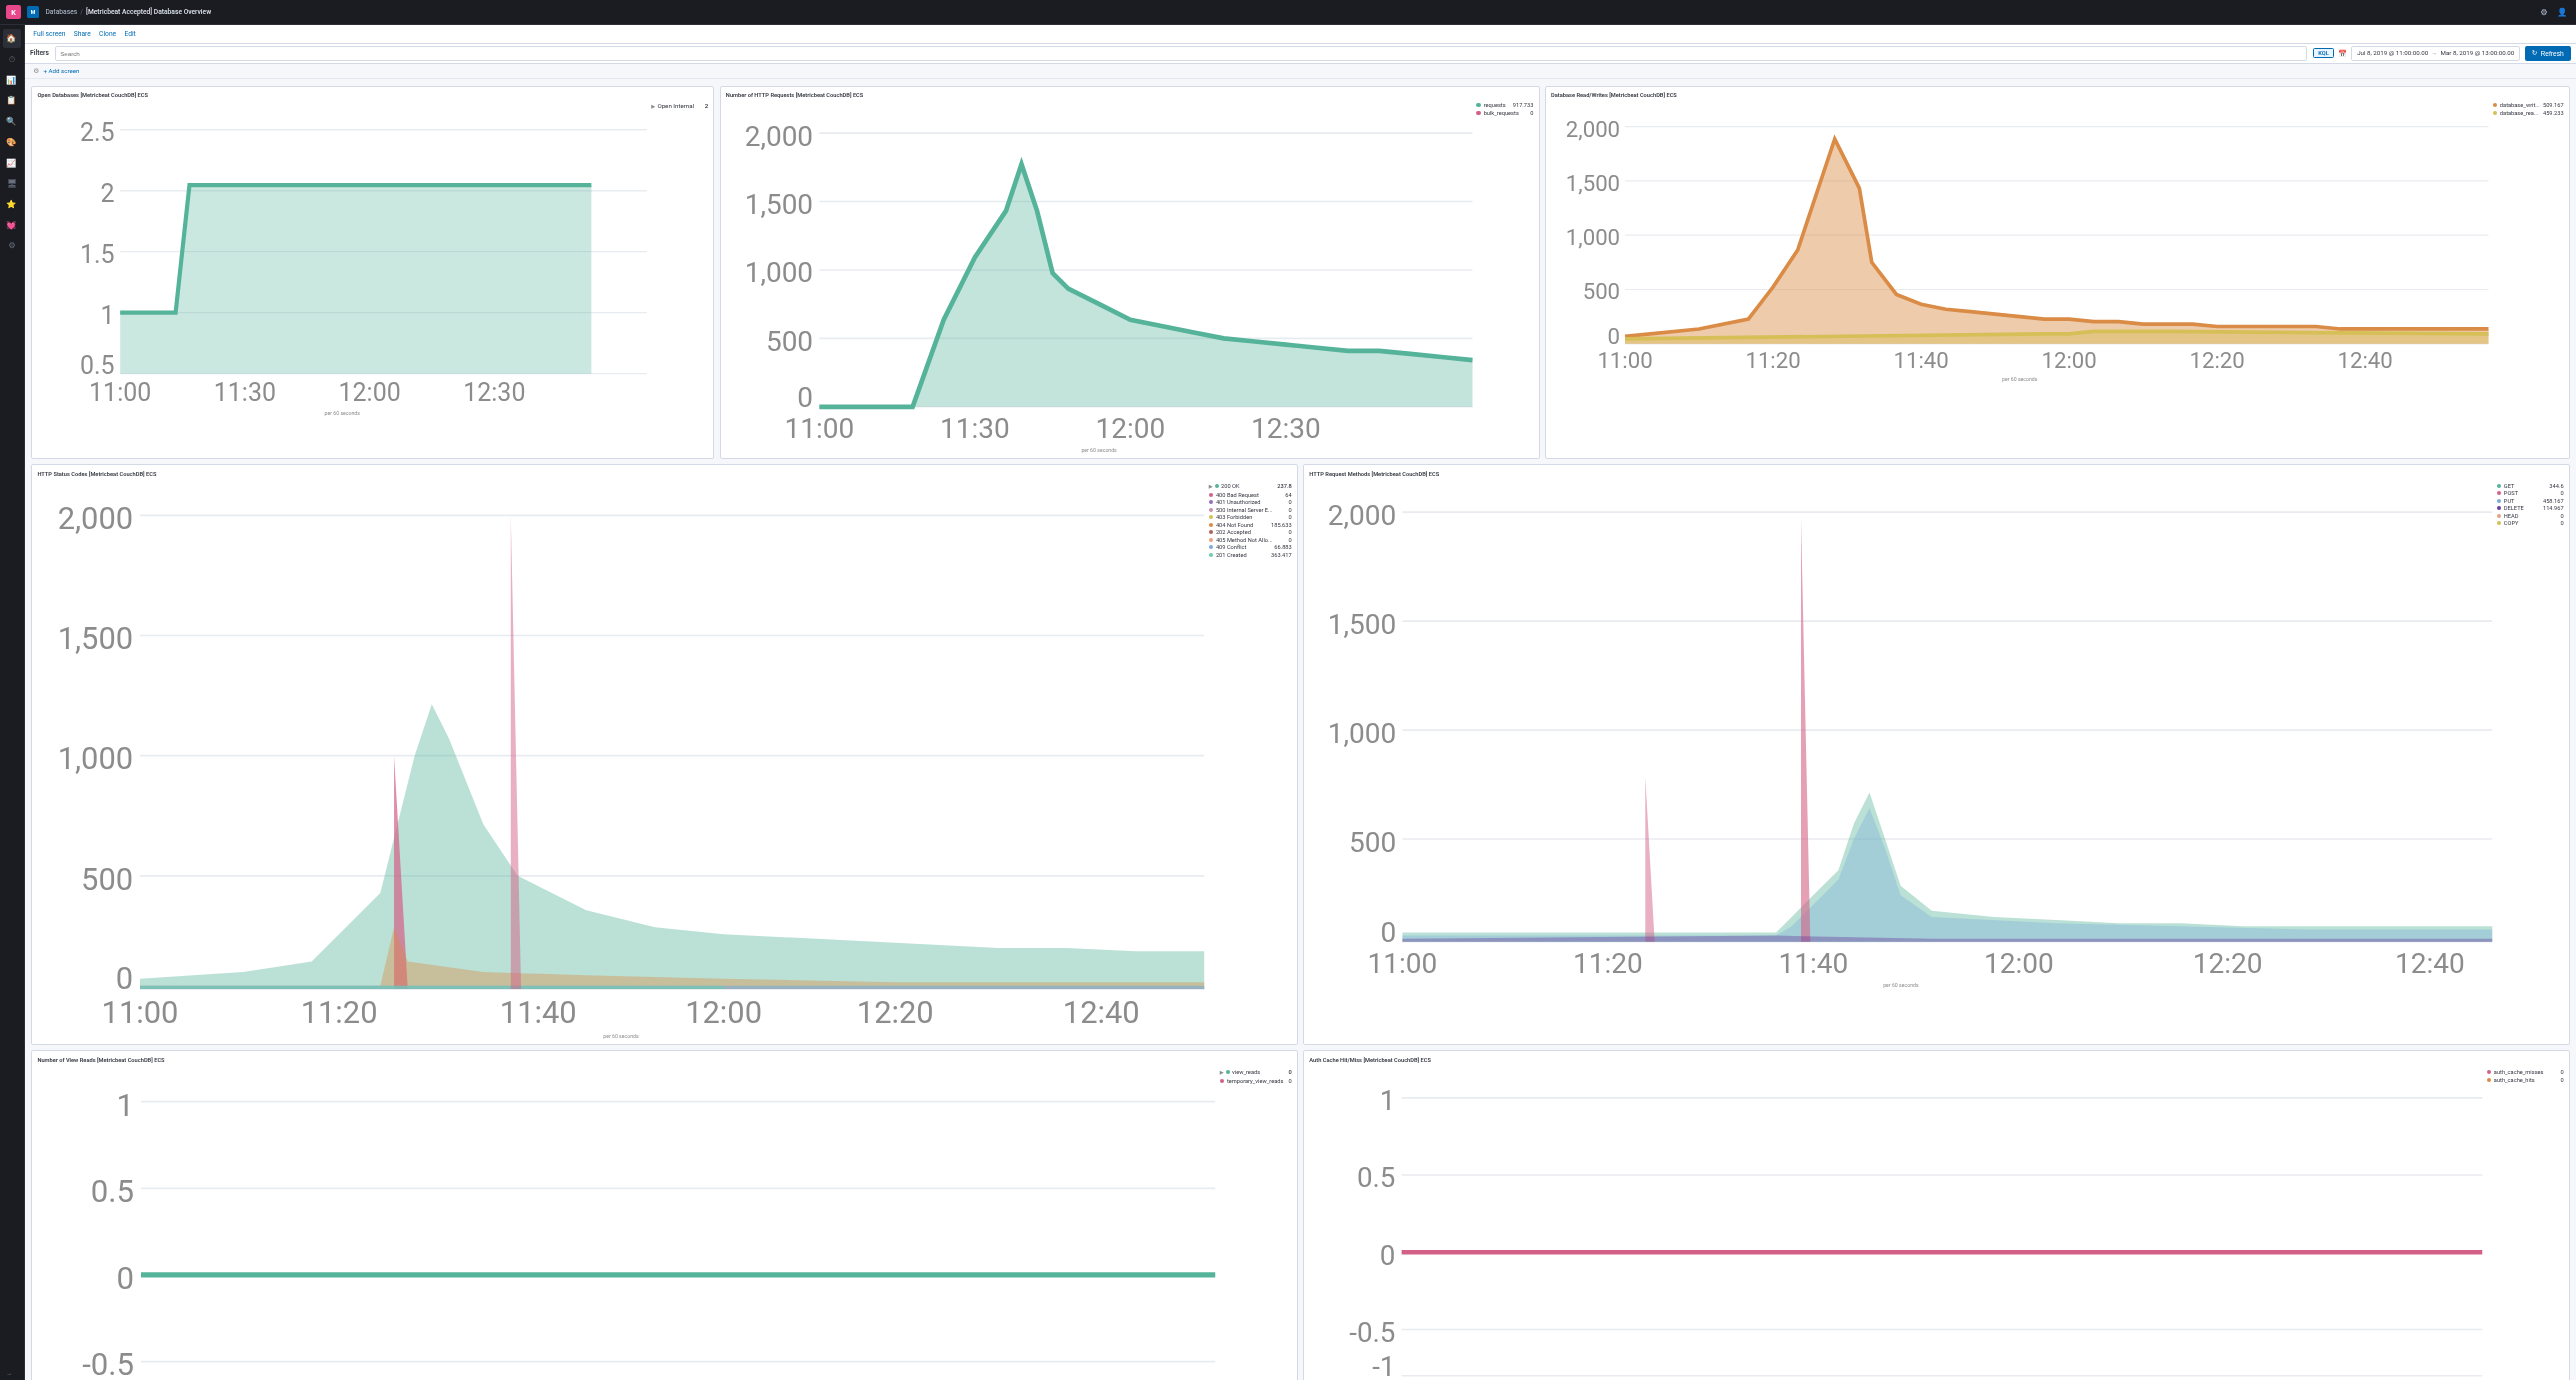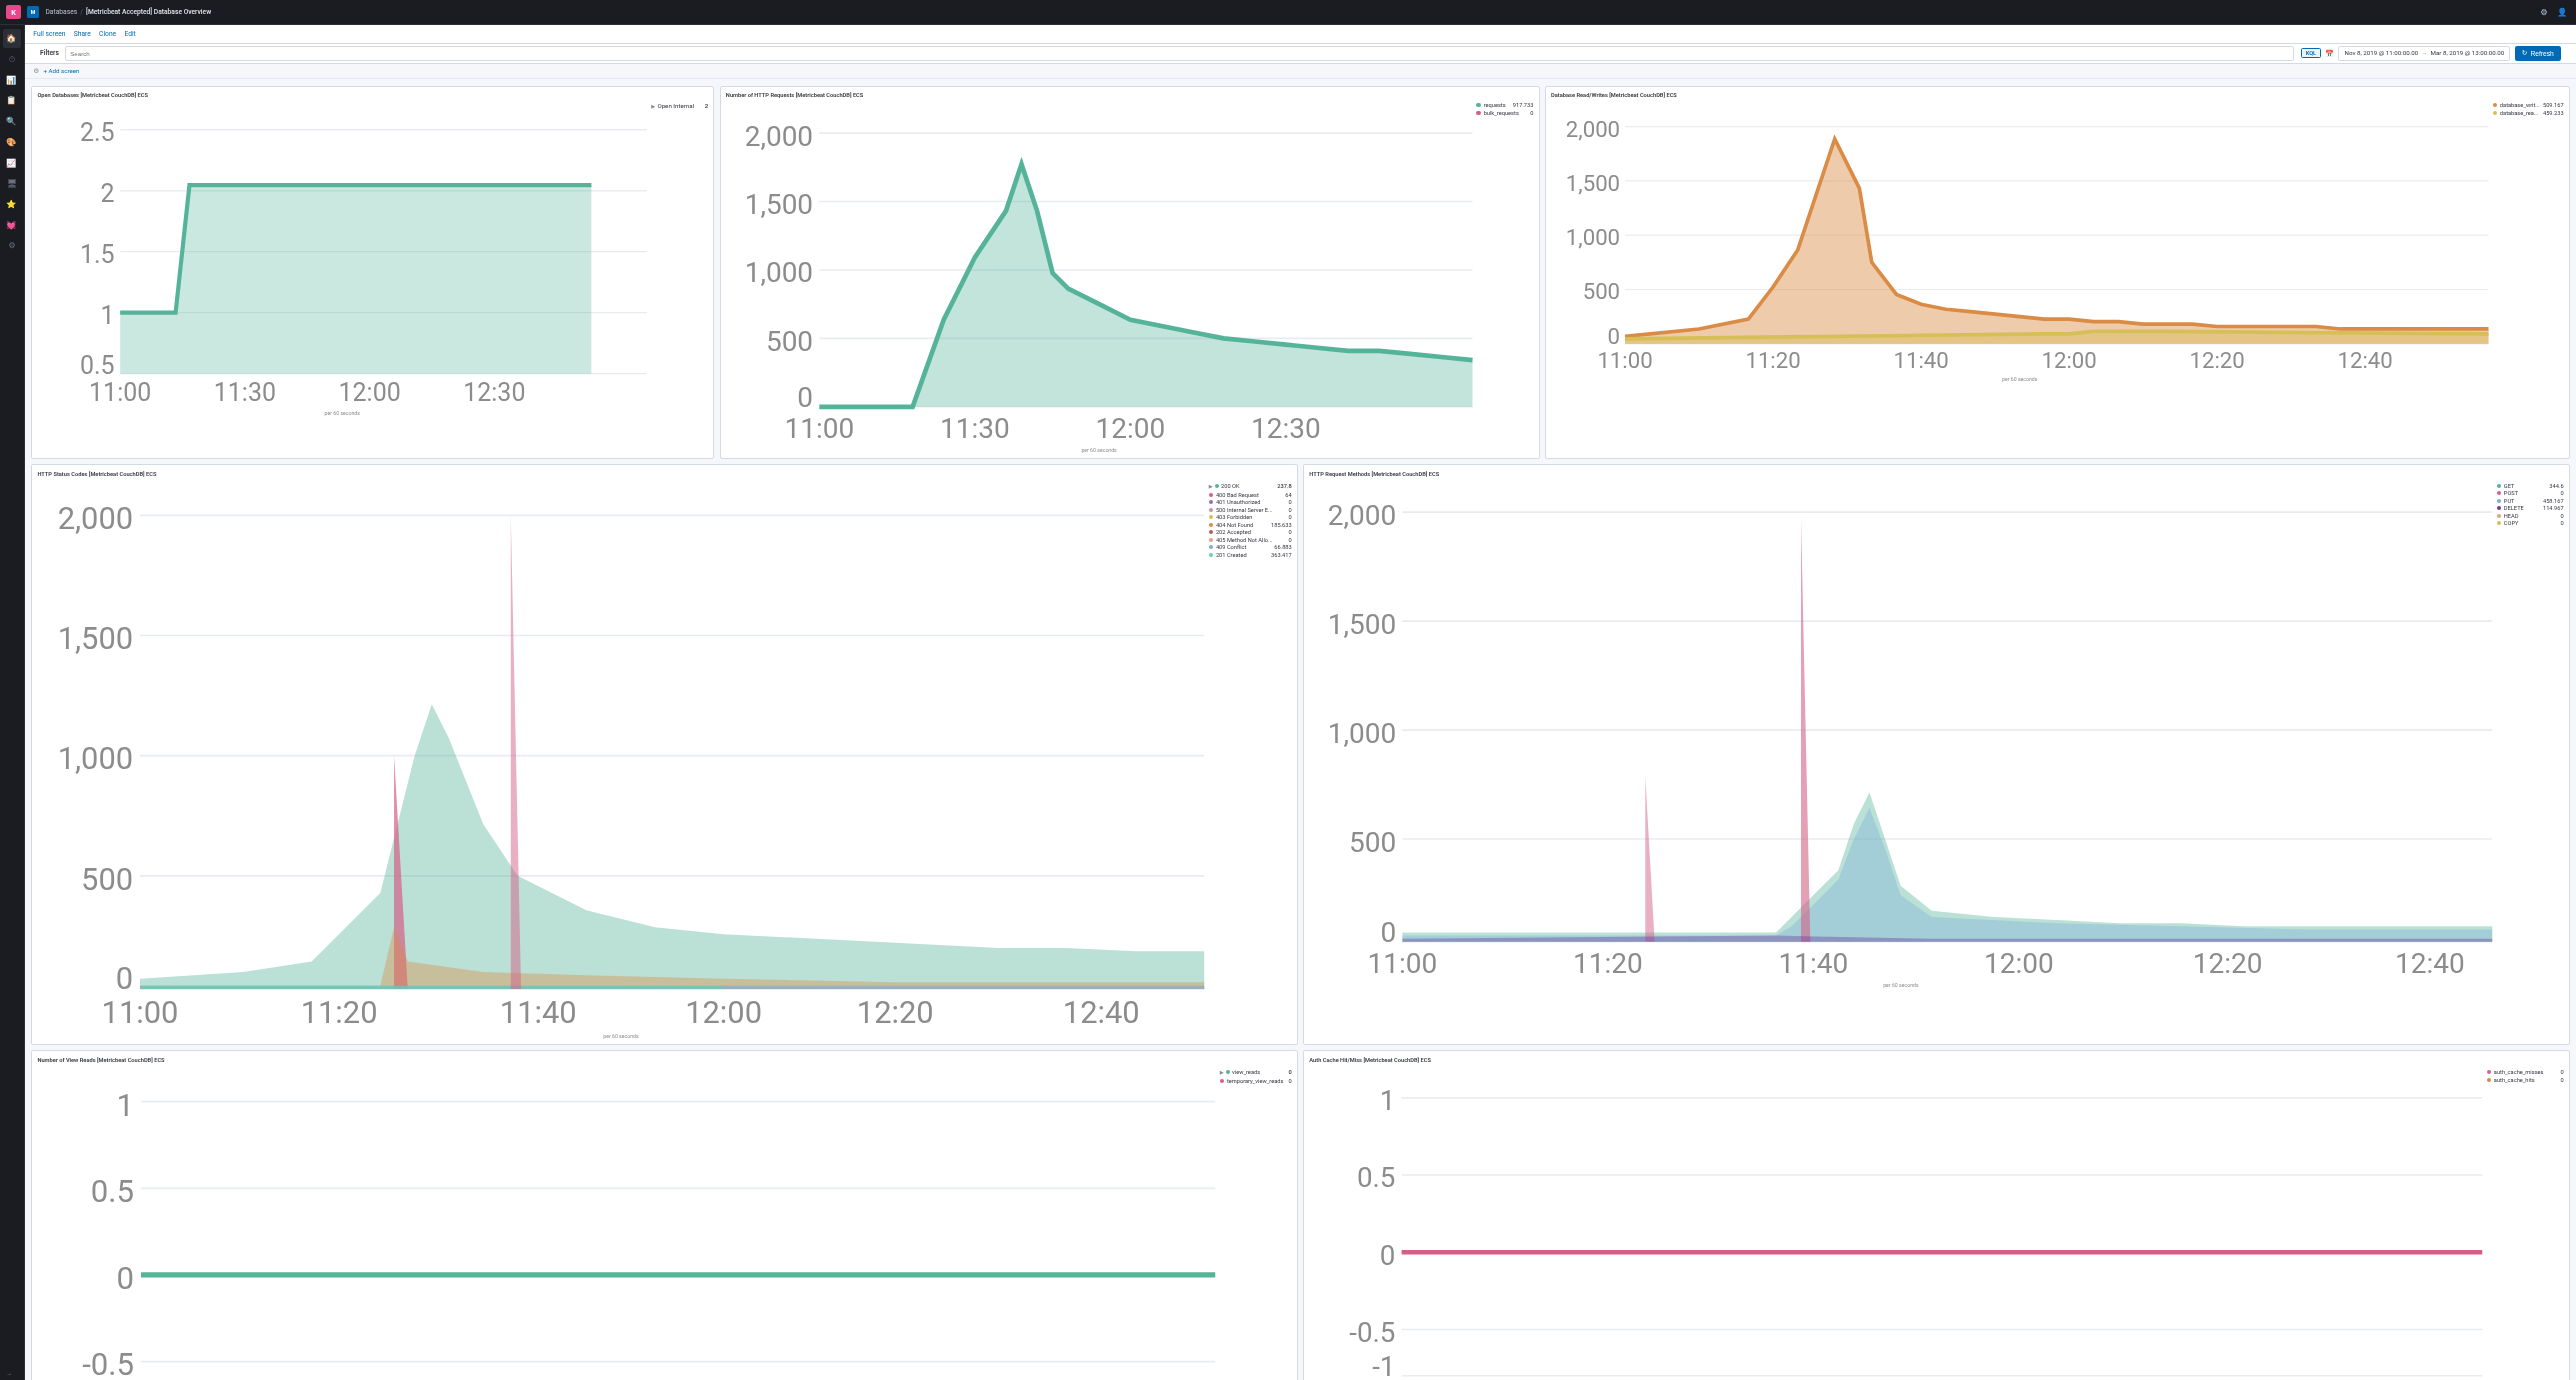--- a/index.html
+++ b/index.html
@@ -23,21 +23,21 @@
     .sidebar-icon.active { color: #79aad9; }
 
     
     .main { flex: 1; overflow-y: auto; background: #f5f7fa; }
 
     
     .secondary-nav { display: flex; align-items: center; height: 18.6px; background: white; border-bottom: 0.5px solid #d3dae6; padding: 0 8.3px; gap: 8.3px; }
     .secondary-nav a { font-size: 6.7px; color: #006bb4; text-decoration: none; cursor: pointer; }
 
     
-    .filter-bar { display: flex; align-items: center; height: 20.7px; background: white; border-bottom: 0.5px solid #d3dae6; padding: 0 15px; gap: 6.2px; }
+    .filter-bar { display: flex; align-items: center; height: 20.7px; background: white; border-bottom: 0.5px solid #d3dae6; padding: 0 5px; gap: 6.2px; }
     .filter-label { font-size: 6.7px; font-weight: 600; color: #343741; }
     .filter-search { flex: 1; height: 14.5px; border: 0.5px solid #d3dae6; border-radius: 2.1px; padding: 0 4.1px; font-size: 6.2px; color: #343741; }
     .filter-right { margin-left: auto; display: flex; align-items: center; gap: 4.1px; }
     .kql-badge { background: #e8f4ff; color: #006bb4; border: 0.5px solid #006bb4; border-radius: 1.5px; padding: 1px 4.1px; font-size: 5.7px; font-weight: 600; cursor: pointer; }
     .date-range { display: flex; align-items: center; gap: 3.1px; background: white; border: 0.5px solid #d3dae6; border-radius: 2.1px; padding: 2.1px 5.2px; font-size: 6.2px; cursor: pointer; }
     .date-sep { color: #8c8c8c; }
     .refresh-btn { background: #006bb4; color: white; border: none; border-radius: 2.1px; padding: 3.1px 7.2px; font-size: 6.7px; cursor: pointer; display: flex; align-items: center; gap: 3.1px; }
     .cal-icon { font-size: 7.2px; }
 
     
@@ -109,21 +109,21 @@
       <a>Edit</a>
     </div>
 
     <div class="filter-bar">
       <span class="filter-label">Filters</span>
       <input class="filter-search" type="text" placeholder="Search" style="">
       <div class="filter-right">
         <span class="kql-badge">KQL</span>
         <span class="cal-icon">📅</span>
         <div class="date-range">
-          <span>Nov 8, 2019 @ 11:00:00.00</span>
+          <span>Jul 8, 2019 @ 11:00:00.00</span>
           <span class="date-sep">→</span>
           <span>Mar 8, 2019 @ 13:00:00.00</span>
         </div>
         <button class="refresh-btn">
           <span>↻</span>
           <span>Refresh</span>
         </button>
       </div>
     </div>
 

